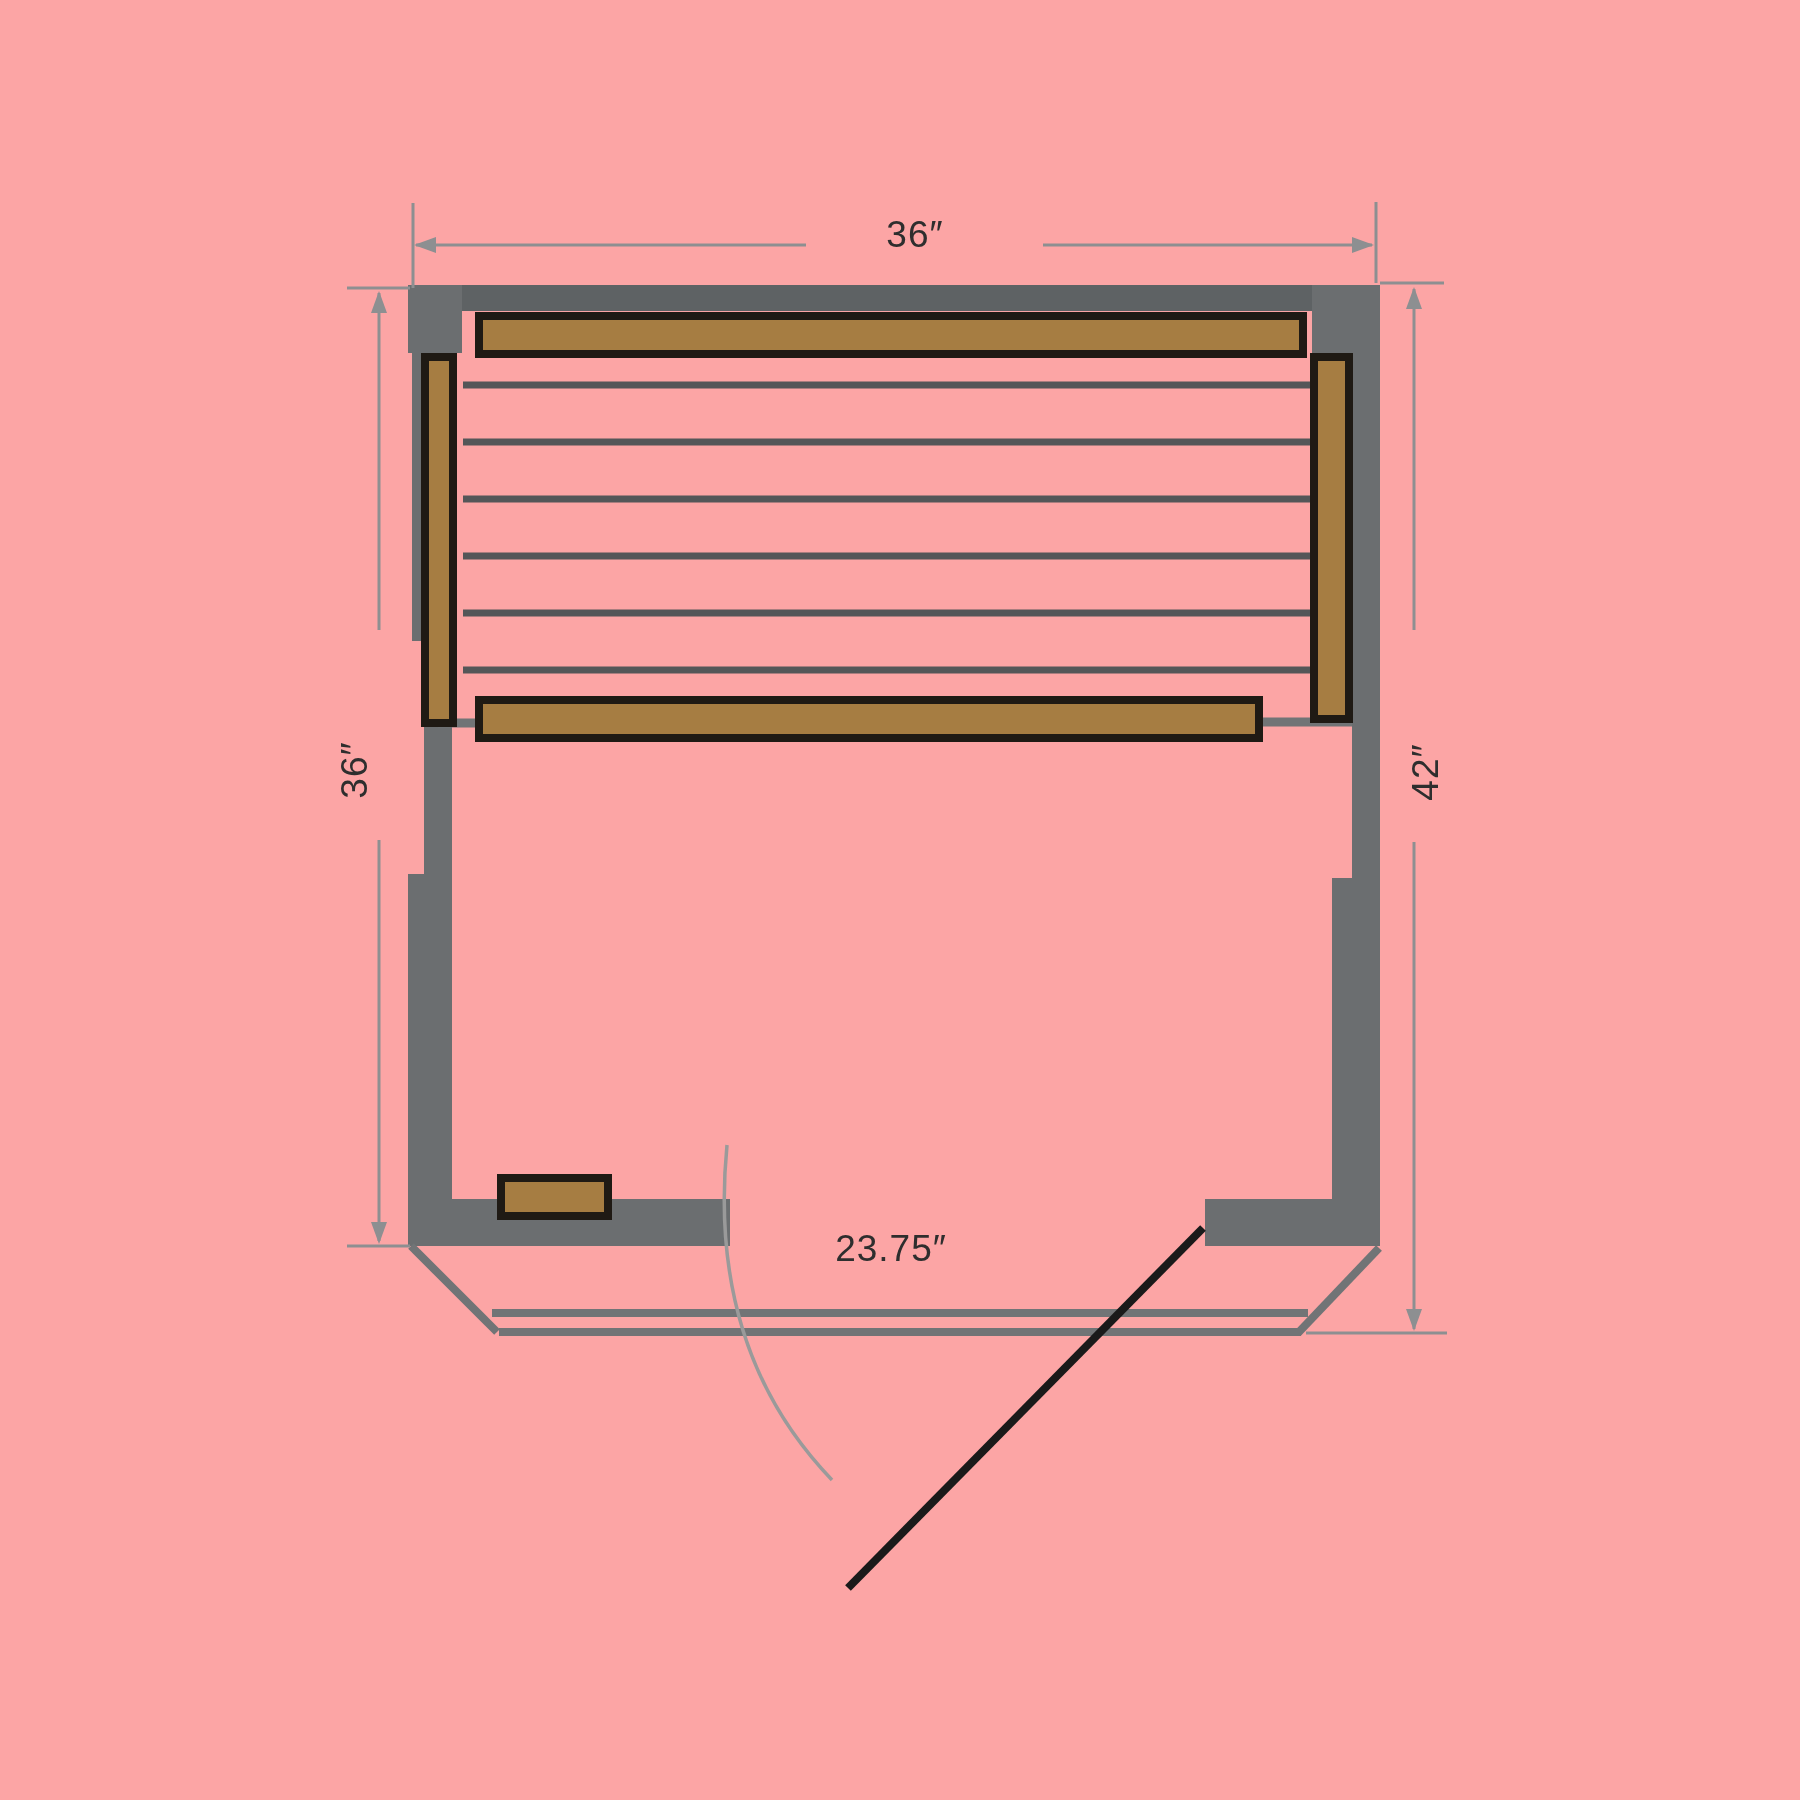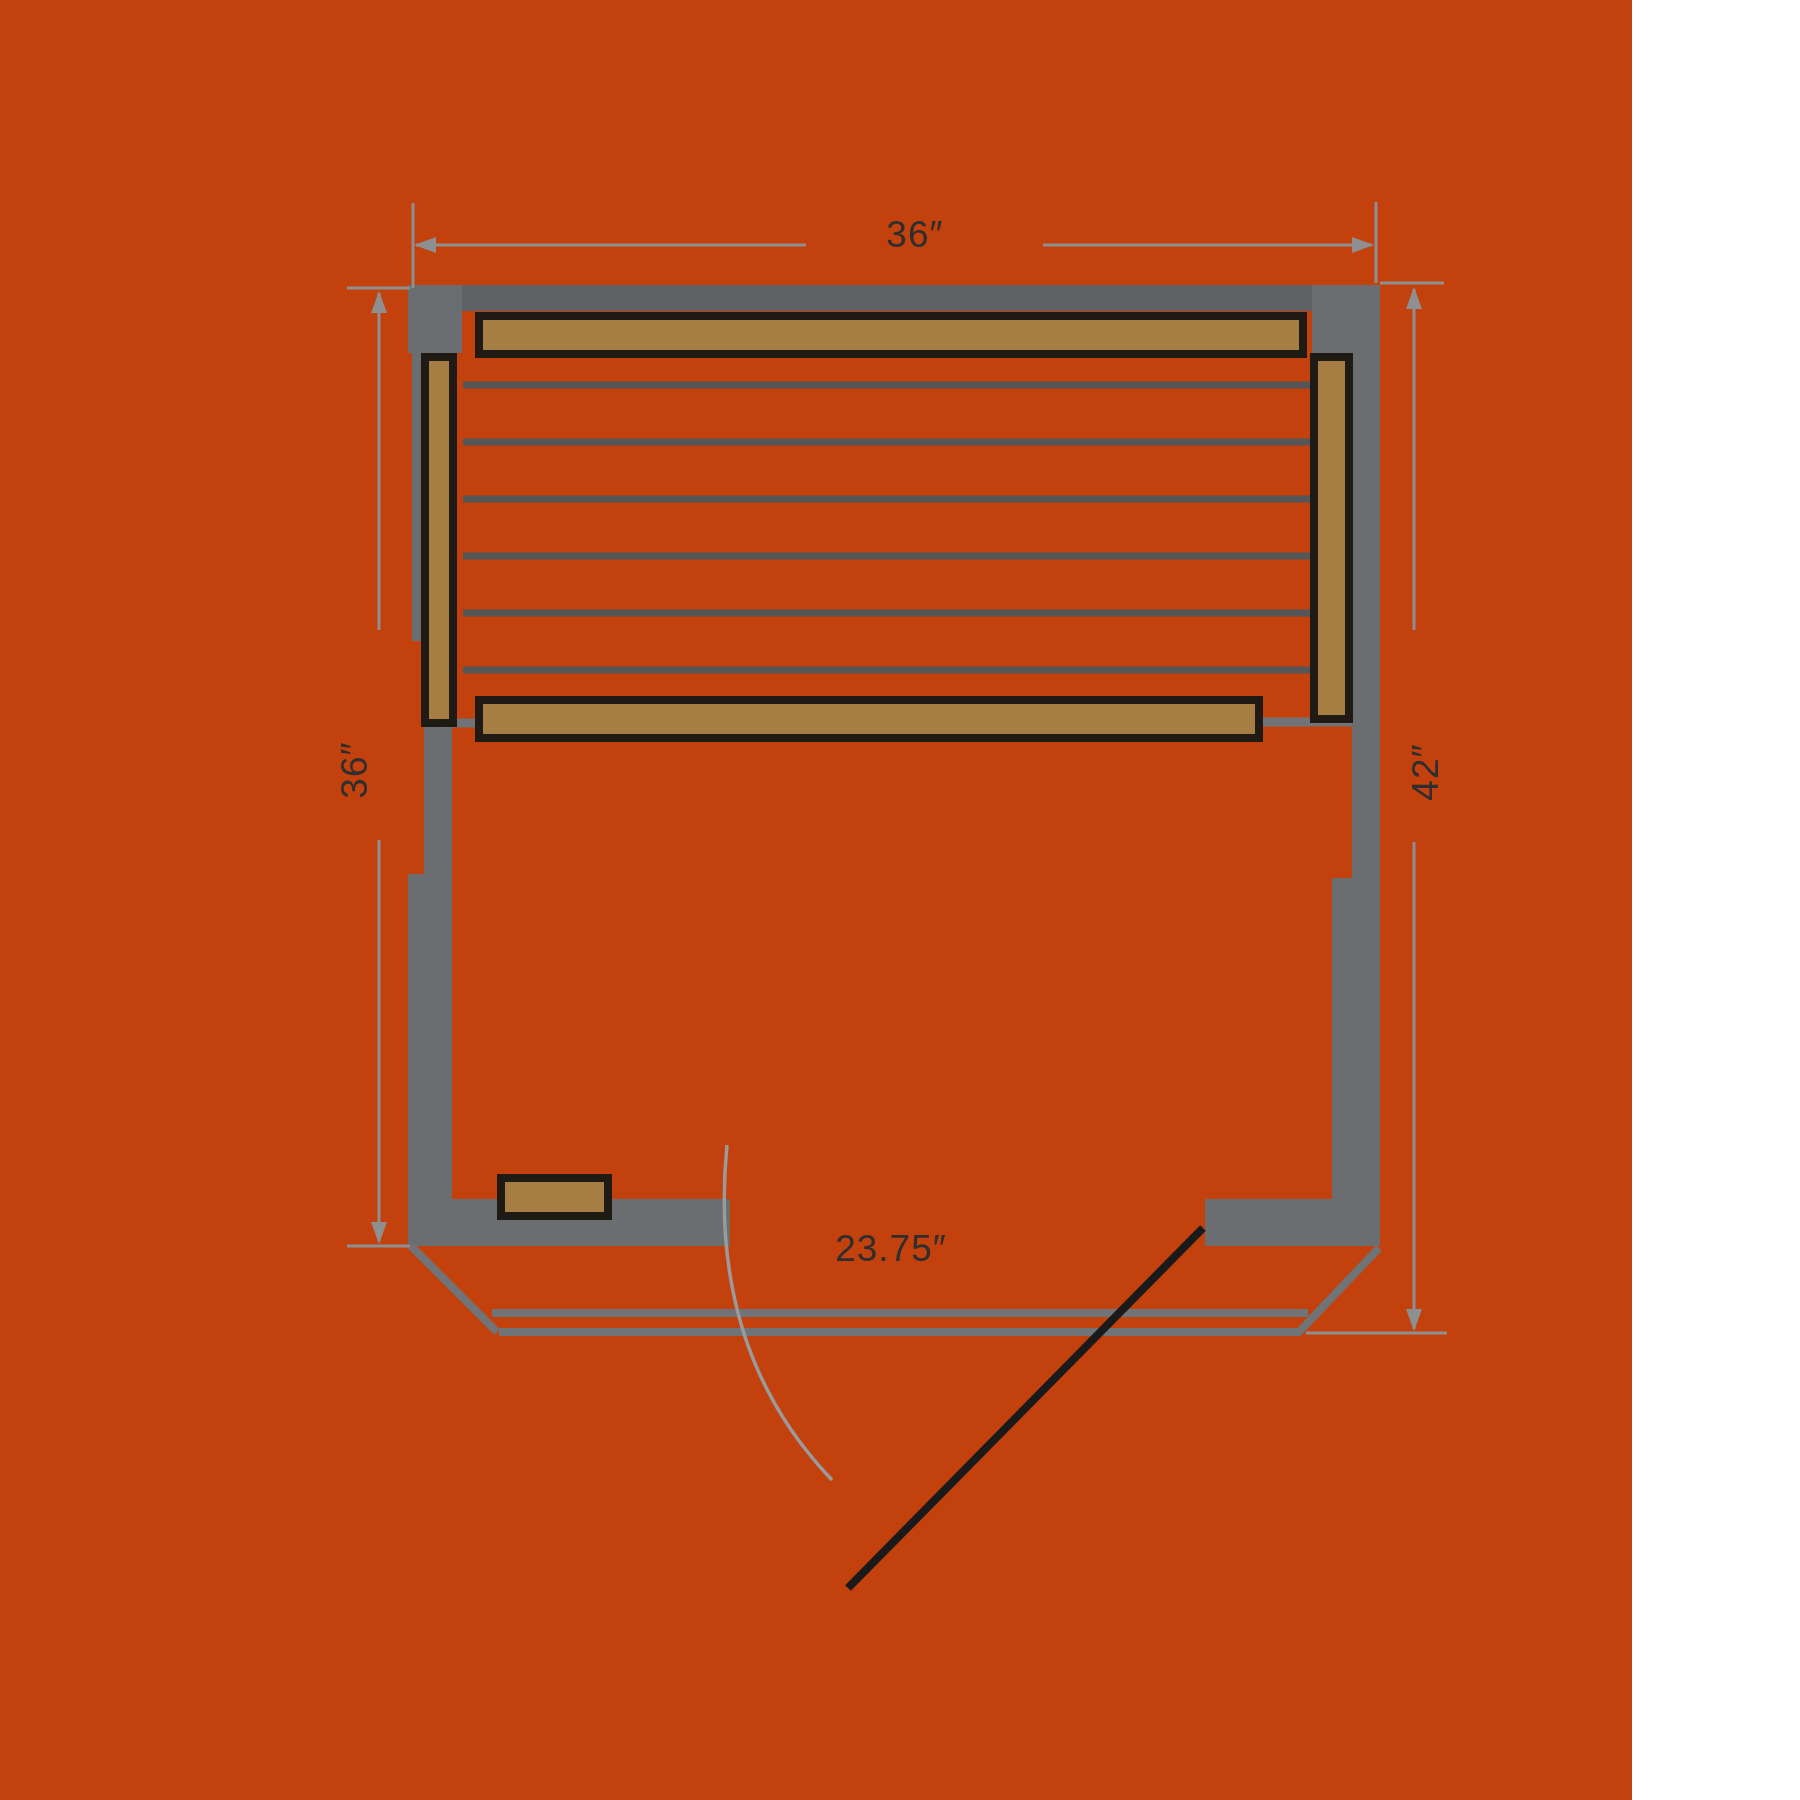--- a/index.html
+++ b/index.html
@@ -5,23 +5,23 @@
   html, body {
     margin: 0;
     padding: 0;
     background: #ffffff;
     width: 1800px;
     height: 1800px;
     font-family: "Liberation Sans", sans-serif;
   }
   .stage {
     position: relative;
-    width: 1632px;
+    width: 1800px;
     height: 1800px;
-    background: #c2410c;
+    background: #fca5a5;
     overflow: hidden;
   }
   svg { display: block; }
   text.dim-label {
     font-family: "Liberation Sans", sans-serif;
     font-size: 37px;
     letter-spacing: 1px;
   }
 </style>
 </head>

